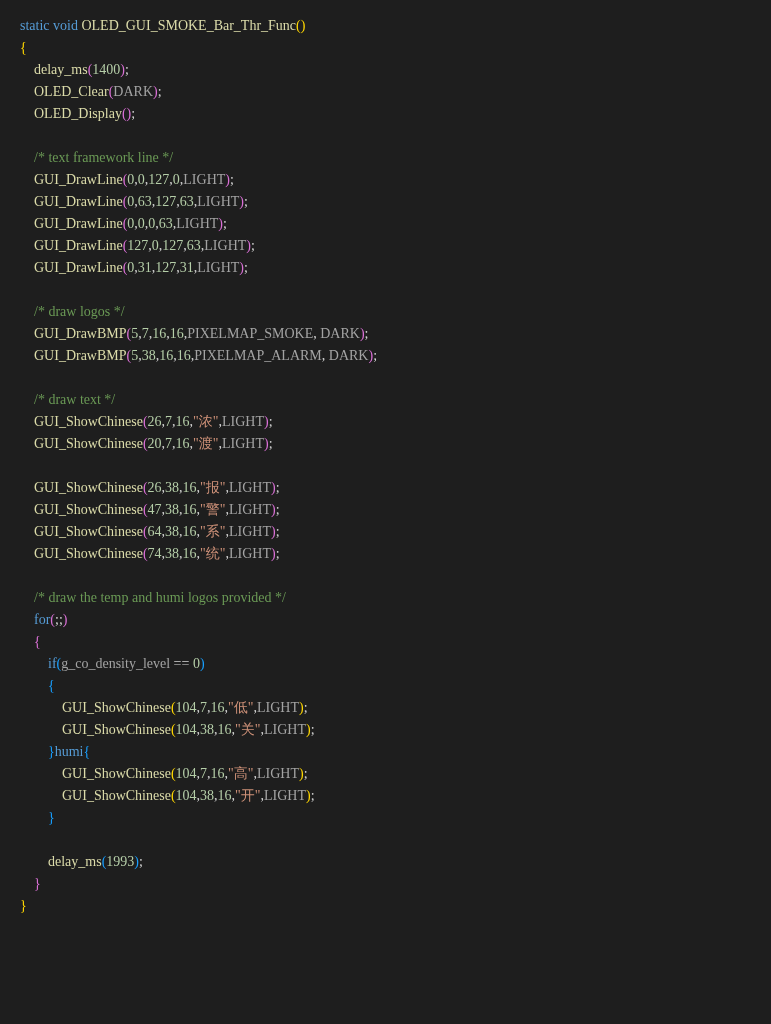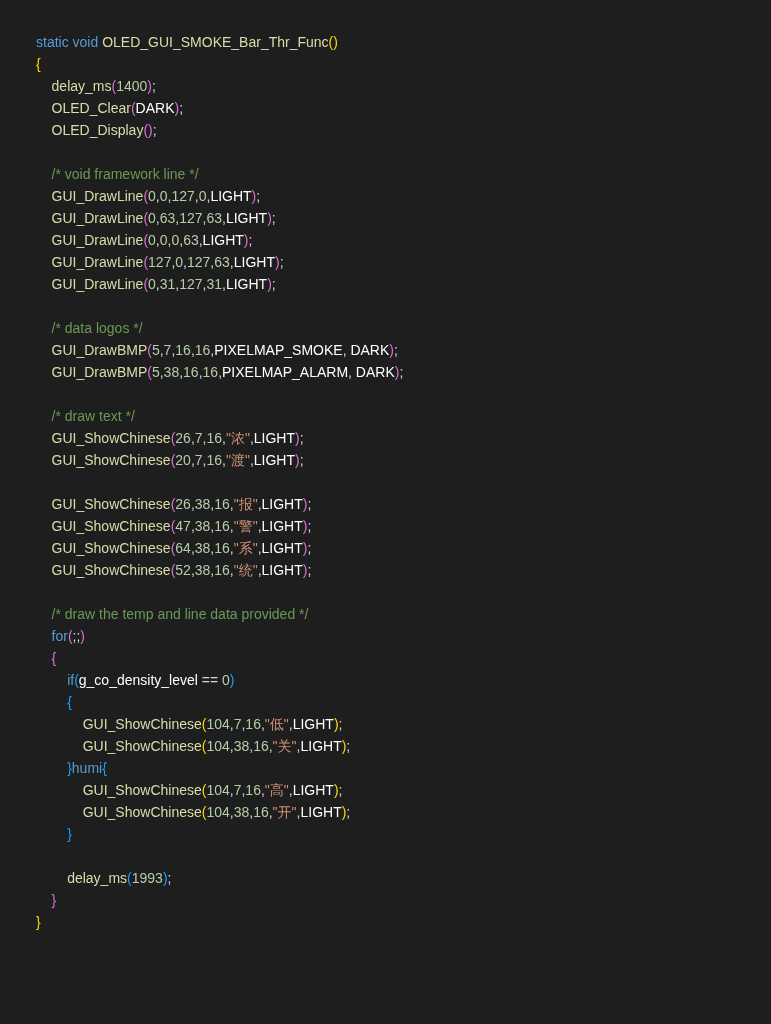--- a/index.html
+++ b/index.html
@@ -7,64 +7,64 @@
     padding: 15px 20px;
     background: #1e1e1e;
     font-family: Consolas, 'Courier New', monospace;
     font-size: 14px;
     line-height: 22px;
     color: #d4d4d4;
     width: 771px;
     box-sizing: border-box;
   }
   pre {
-    margin: 16px;
+    margin: 0;
     white-space: pre;
-    font-family: Liberation Sans, sans-serif;
+    font-family: Liberation Serif, serif;
   }
   .kw { color: #569cd6; }
   .fn { color: #dcdcaa; }
-  .const { color: #ffffff; }
+  .const { color: #a3a3a3; }
   .num { color: #b5cea8; }
   .str { color: #ce9178; }
   .comment { color: #6a9955; }
   .brace { color: #ffd700; }
   .brace2 { color: #da70d6; }
   .brace3 { color: #179fff; }
 </style>
 </head>
 <body>
 
 <pre><span class="kw">static</span> <span class="kw">void</span> <span class="fn">OLED_GUI_SMOKE_Bar_Thr_Func</span><span class="brace">()</span>
 <span class="brace">{</span>
     <span class="fn">delay_ms</span><span class="brace2">(</span><span class="num">1400</span><span class="brace2">)</span>;
     <span class="fn">OLED_Clear</span><span class="brace2">(</span><span class="const">DARK</span><span class="brace2">)</span>;
     <span class="fn">OLED_Display</span><span class="brace2">()</span>;
 
-    <span class="comment">/* void framework line */</span>
+    <span class="comment">/* text framework line */</span>
     <span class="fn">GUI_DrawLine</span><span class="brace2">(</span><span class="num">0</span>,<span class="num">0</span>,<span class="num">127</span>,<span class="num">0</span>,<span class="const">LIGHT</span><span class="brace2">)</span>;
     <span class="fn">GUI_DrawLine</span><span class="brace2">(</span><span class="num">0</span>,<span class="num">63</span>,<span class="num">127</span>,<span class="num">63</span>,<span class="const">LIGHT</span><span class="brace2">)</span>;
     <span class="fn">GUI_DrawLine</span><span class="brace2">(</span><span class="num">0</span>,<span class="num">0</span>,<span class="num">0</span>,<span class="num">63</span>,<span class="const">LIGHT</span><span class="brace2">)</span>;
     <span class="fn">GUI_DrawLine</span><span class="brace2">(</span><span class="num">127</span>,<span class="num">0</span>,<span class="num">127</span>,<span class="num">63</span>,<span class="const">LIGHT</span><span class="brace2">)</span>;
     <span class="fn">GUI_DrawLine</span><span class="brace2">(</span><span class="num">0</span>,<span class="num">31</span>,<span class="num">127</span>,<span class="num">31</span>,<span class="const">LIGHT</span><span class="brace2">)</span>;
 
-    <span class="comment">/* data logos */</span>
+    <span class="comment">/* draw logos */</span>
     <span class="fn">GUI_DrawBMP</span><span class="brace2">(</span><span class="num">5</span>,<span class="num">7</span>,<span class="num">16</span>,<span class="num">16</span>,<span class="const">PIXELMAP_SMOKE</span>, <span class="const">DARK</span><span class="brace2">)</span>;
     <span class="fn">GUI_DrawBMP</span><span class="brace2">(</span><span class="num">5</span>,<span class="num">38</span>,<span class="num">16</span>,<span class="num">16</span>,<span class="const">PIXELMAP_ALARM</span>, <span class="const">DARK</span><span class="brace2">)</span>;
 
     <span class="comment">/* draw text */</span>
     <span class="fn">GUI_ShowChinese</span><span class="brace2">(</span><span class="num">26</span>,<span class="num">7</span>,<span class="num">16</span>,<span class="str">"浓"</span>,<span class="const">LIGHT</span><span class="brace2">)</span>;
     <span class="fn">GUI_ShowChinese</span><span class="brace2">(</span><span class="num">20</span>,<span class="num">7</span>,<span class="num">16</span>,<span class="str">"渡"</span>,<span class="const">LIGHT</span><span class="brace2">)</span>;
 
     <span class="fn">GUI_ShowChinese</span><span class="brace2">(</span><span class="num">26</span>,<span class="num">38</span>,<span class="num">16</span>,<span class="str">"报"</span>,<span class="const">LIGHT</span><span class="brace2">)</span>;
     <span class="fn">GUI_ShowChinese</span><span class="brace2">(</span><span class="num">47</span>,<span class="num">38</span>,<span class="num">16</span>,<span class="str">"警"</span>,<span class="const">LIGHT</span><span class="brace2">)</span>;
     <span class="fn">GUI_ShowChinese</span><span class="brace2">(</span><span class="num">64</span>,<span class="num">38</span>,<span class="num">16</span>,<span class="str">"系"</span>,<span class="const">LIGHT</span><span class="brace2">)</span>;
-    <span class="fn">GUI_ShowChinese</span><span class="brace2">(</span><span class="num">52</span>,<span class="num">38</span>,<span class="num">16</span>,<span class="str">"统"</span>,<span class="const">LIGHT</span><span class="brace2">)</span>;
+    <span class="fn">GUI_ShowChinese</span><span class="brace2">(</span><span class="num">74</span>,<span class="num">38</span>,<span class="num">16</span>,<span class="str">"统"</span>,<span class="const">LIGHT</span><span class="brace2">)</span>;
 
-    <span class="comment">/* draw the temp and line data provided */</span>
+    <span class="comment">/* draw the temp and humi logos provided */</span>
     <span class="kw">for</span><span class="brace2">(</span>;;<span class="brace2">)</span>
     <span class="brace2">{</span>
         <span class="kw">if</span><span class="brace3">(</span><span class="const">g_co_density_level</span> == <span class="num">0</span><span class="brace3">)</span>
         <span class="brace3">{</span>
             <span class="fn">GUI_ShowChinese</span><span class="brace">(</span><span class="num">104</span>,<span class="num">7</span>,<span class="num">16</span>,<span class="str">"低"</span>,<span class="const">LIGHT</span><span class="brace">)</span>;
             <span class="fn">GUI_ShowChinese</span><span class="brace">(</span><span class="num">104</span>,<span class="num">38</span>,<span class="num">16</span>,<span class="str">"关"</span>,<span class="const">LIGHT</span><span class="brace">)</span>;
         <span class="brace3">}</span><span class="kw">humi</span><span class="brace3">{</span>
             <span class="fn">GUI_ShowChinese</span><span class="brace">(</span><span class="num">104</span>,<span class="num">7</span>,<span class="num">16</span>,<span class="str">"高"</span>,<span class="const">LIGHT</span><span class="brace">)</span>;
             <span class="fn">GUI_ShowChinese</span><span class="brace">(</span><span class="num">104</span>,<span class="num">38</span>,<span class="num">16</span>,<span class="str">"开"</span>,<span class="const">LIGHT</span><span class="brace">)</span>;
         <span class="brace3">}</span>

